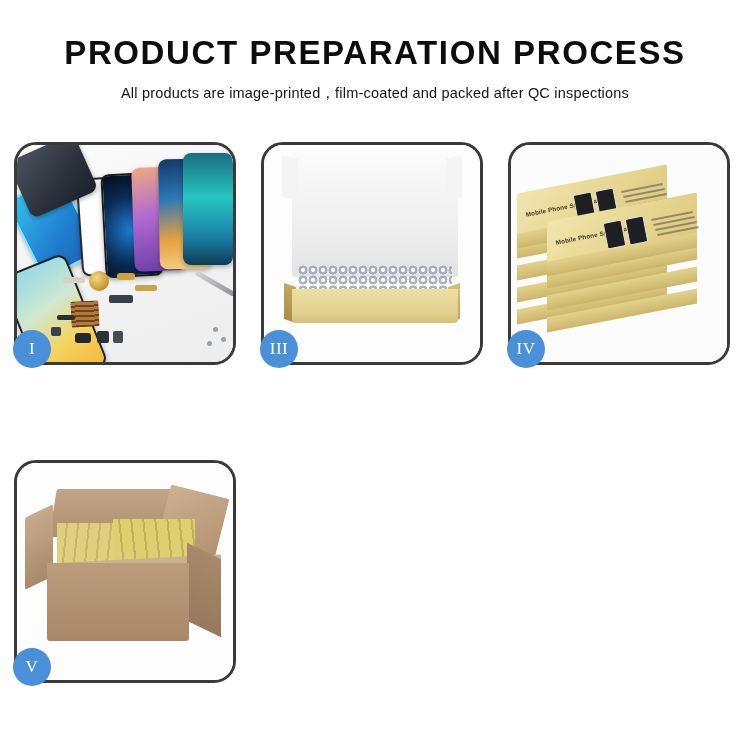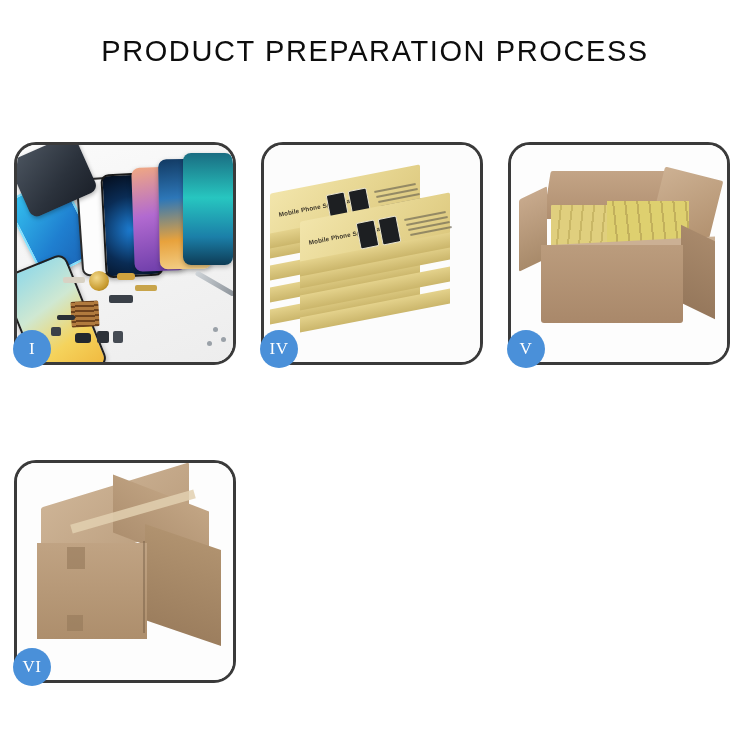--- a/index.html
+++ b/index.html
@@ -5,22 +5,22 @@
   html,body{margin:0;padding:0;}
   body{
     width:750px;height:750px;
     background:#ffffff;
     font-family:"Liberation Sans", sans-serif;
     overflow:hidden;
     position:relative;
   }
   .header{ text-align:center; padding-top:36px; }
   .title{
-    font-size:29px;
-    font-weight:normal;
+    font-size:33px;
+    font-weight:bold;
     letter-spacing:1.6px;
     color:#0d0d0d;
     line-height:1.05;
     white-space:nowrap;
   }
   .subtitle{
     font-size:14.5px;
     color:#141414;
     margin-top:13px;
     letter-spacing:.2px;
@@ -205,20 +205,21 @@
     background:linear-gradient(180deg,#b0926f,#9c7e5e);transform:skewY(19deg);}
   .c-seam{position:absolute;left:126px;top:78px;width:2px;height:92px;background:rgba(80,60,40,.3);}
   .c-tab1{position:absolute;left:50px;top:84px;width:18px;height:22px;background:rgba(140,112,82,.5);}
   .c-tab2{position:absolute;left:50px;top:152px;width:16px;height:16px;background:rgba(140,112,82,.45);}
 </style>
 </head>
 <body>
 
 <div class="header">
   <div class="title">PRODUCT PREPARATION PROCESS</div>
+  <div class="subtitle">All products are image-printed，film-coated and packed after QC inspections</div>
 </div>
 
 <div class="grid">
 
   <div class="panel">
     <div class="stage">
       <div class="p1bg"></div>
       <div class="ph adh"></div>
       <div class="ph scr1"></div>
       <div class="ph scr2"></div>
@@ -240,20 +241,33 @@
       <div class="backhousing"></div>
       <div class="tweez"></div>
       <div class="scrw" style="left:196px;top:182px"></div>
       <div class="scrw" style="left:204px;top:192px"></div>
       <div class="scrw" style="left:190px;top:196px"></div>
     </div>
     <div class="badge">I</div>
   </div>
 
 
+  <div class="panel">
+    <div class="stage">
+      <div class="p3bg"></div>
+      <div class="lidback"></div>
+      <div class="lidtabL"></div>
+      <div class="lidtabR"></div>
+      <div class="boxtop"></div>
+      <div class="boxsideL"></div>
+      <div class="boxsideR"></div>
+      <div class="boxfront"></div>
+    </div>
+    <div class="badge">III</div>
+  </div>
 
   <div class="panel">
     <div class="stage">
       <div class="p4bg"></div>
 
       <div class="sbox" style="left:6px;top:150px">
         <div class="sbfront" style="top:0"></div>
       </div>
       <div class="sbox" style="left:6px;top:128px">
         <div class="sbfront" style="top:0"></div>
@@ -309,28 +323,14 @@
       <div class="v-inner"></div>
       <div class="v-items"></div>
       <div class="v-items2"></div>
       <div class="v-rim"></div>
       <div class="v-sideR"></div>
       <div class="v-front"></div>
     </div>
     <div class="badge">V</div>
   </div>
 
-  <div class="panel">
-    <div class="stage">
-      <div class="p6bg"></div>
-      <div class="c-top"></div>
-      <div class="c-top2"></div>
-      <div class="c-tape"></div>
-      <div class="c-side"></div>
-      <div class="c-front"></div>
-      <div class="c-seam"></div>
-      <div class="c-tab1"></div>
-      <div class="c-tab2"></div>
-    </div>
-    <div class="badge">VI</div>
-  </div>
 
 </div>
 
 </body></html>

